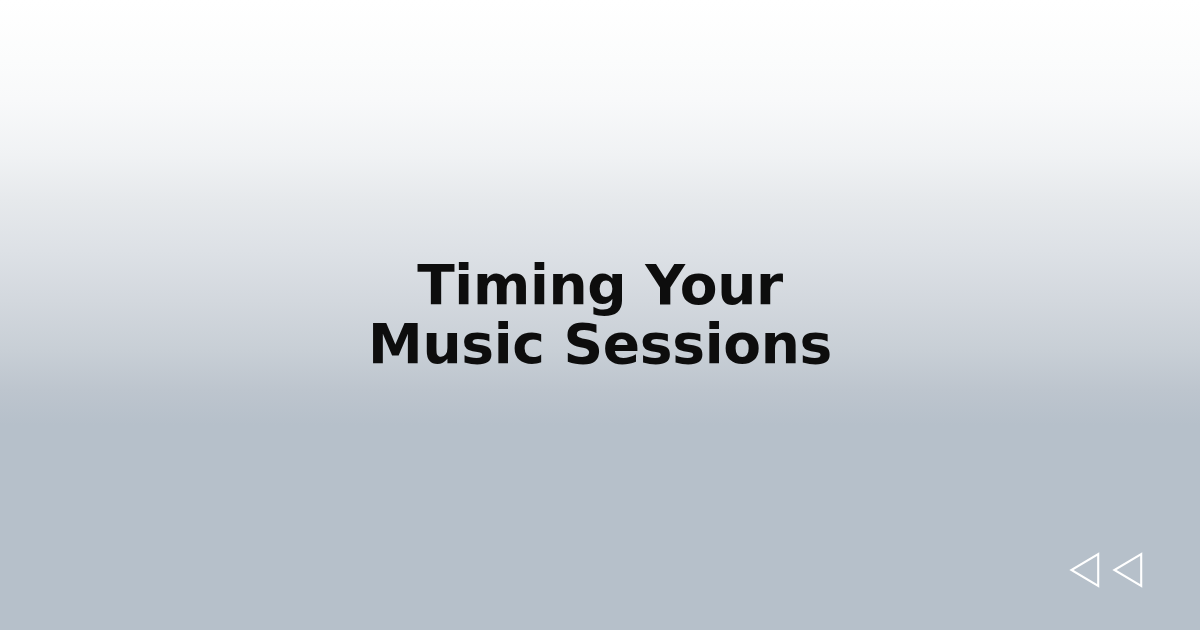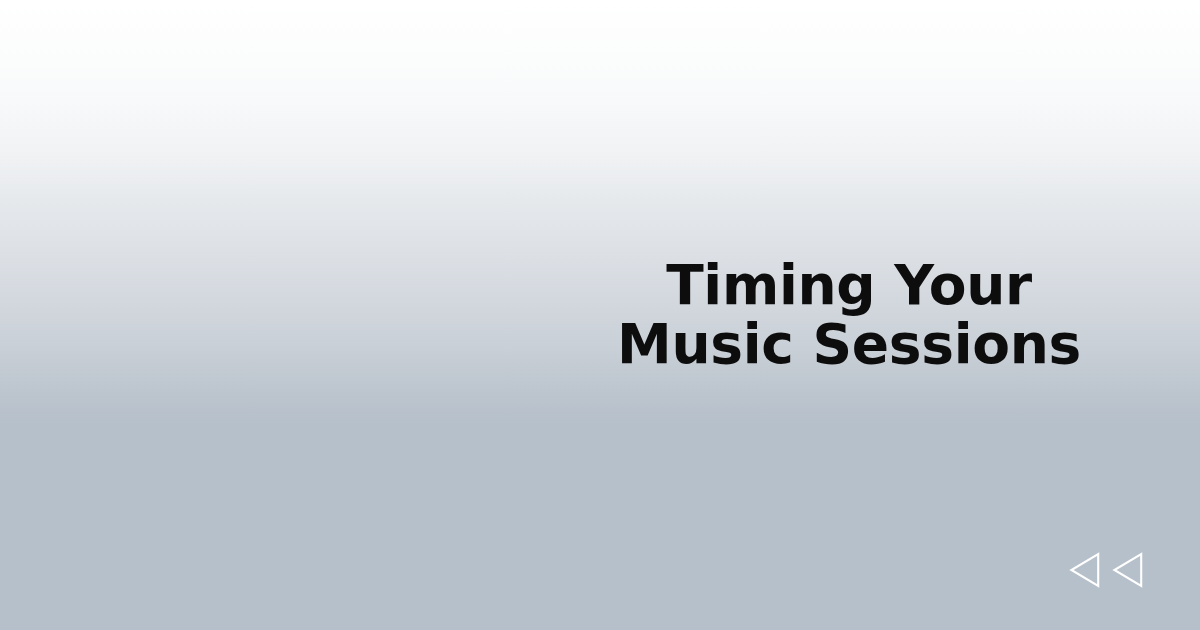--- a/index.html
+++ b/index.html
@@ -42,21 +42,21 @@
 
   
   .title-block {
     position: absolute;
     left: 0;
     right: 0;
     top: 0;
     height: 630px;
     display: flex;
     flex-direction: column;
-    align-items: flex-end;
+    align-items: center;
     justify-content: center;
     padding: 0 116px;
     box-sizing: border-box;
   }
 
   .slide-title {
     margin: 0;
     width: 470px;
     text-align: center;
     font-family: "DejaVu Sans", sans-serif;

